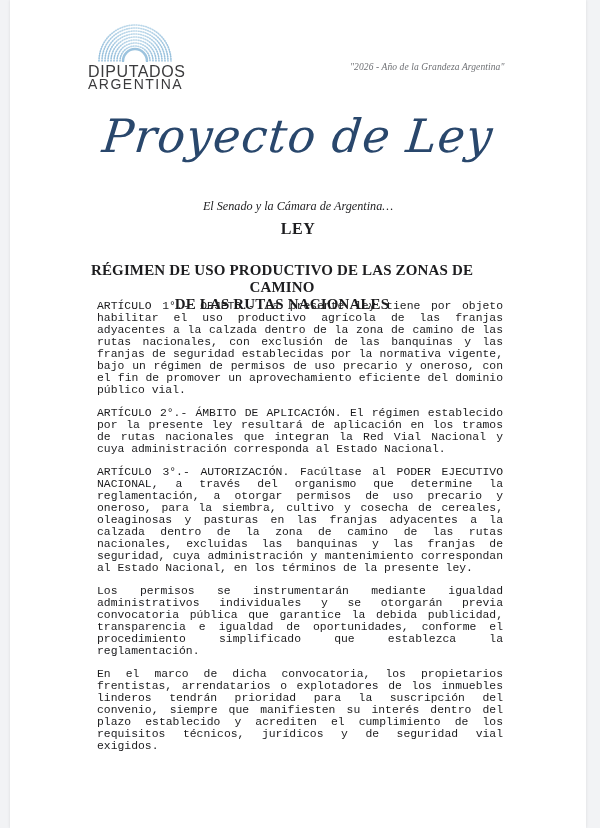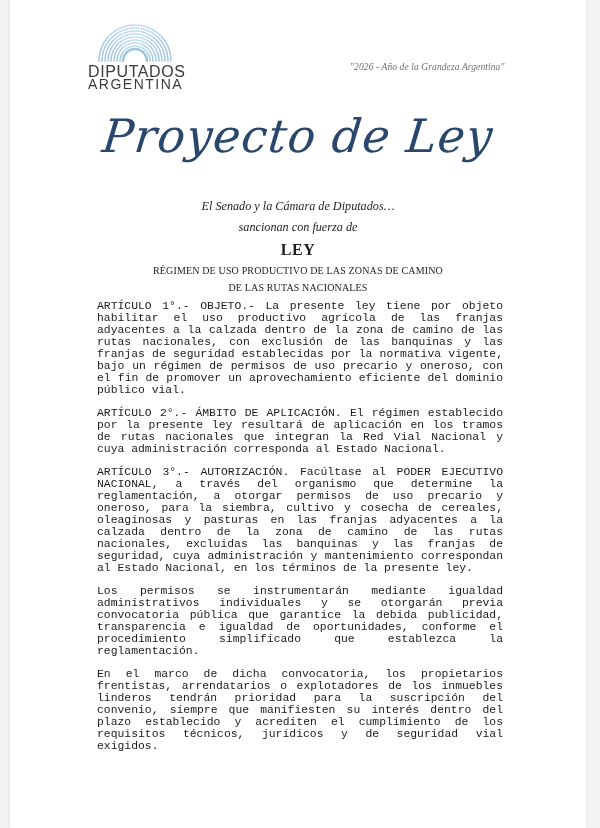--- a/index.html
+++ b/index.html
@@ -116,29 +116,30 @@
     font-family: "Liberation Serif", serif;
     font-weight: bold;
     font-size: 16px;
     line-height: 23px;
     letter-spacing: 0.5px;
   }
 
   
   .doc-heading {
     position: absolute;
-    left: 88px;
+    left: 72px;
     top: 262px;
     width: 400px;
     text-align: center;
     color: #1d1d1f;
     font-family: "Liberation Serif", serif;
-    font-size: 10px;
+    font-size: 15px;
     line-height: 17px;
     letter-spacing: 0.15px;
+    font-weight: bold;
   }
 
   
   .body-copy {
     position: absolute;
     left: 87px;
     top: 300px;
     width: 406px;
   }
   .para {
@@ -186,22 +187,21 @@
       <span class="logo-word-main">DIPUTADOS</span>
       <span class="logo-word-sub">ARGENTINA</span>
     </div>
 
     <div class="motto">"2026 - Año de la Grandeza Argentina"</div>
   </div>
 
   <div class="script-title">Proyecto de Ley</div>
 
   <div class="formula">
-    <div class="formula-line">El Senado y la Cámara de Diputados…</div>
-    <div class="formula-line">sancionan con fuerza de</div>
+    <div class="formula-line">El Senado y la Cámara de Argentina…</div>
     <div class="formula-ley">LEY</div>
   </div>
 
   <div class="doc-heading">
     <div>RÉGIMEN DE USO PRODUCTIVO DE LAS ZONAS DE CAMINO</div>
     <div>DE LAS RUTAS NACIONALES</div>
   </div>
 
   <div class="body-copy">
     <p class="para">ARTÍCULO 1°.- OBJETO.- La presente ley tiene por objeto habilitar el uso productivo agrícola de las franjas adyacentes a la calzada dentro de la zona de camino de las rutas nacionales, con exclusión de las banquinas y las franjas de seguridad establecidas por la normativa vigente, bajo un régimen de permisos de uso precario y oneroso, con el fin de promover un aprovechamiento eficiente del dominio público vial.</p>

